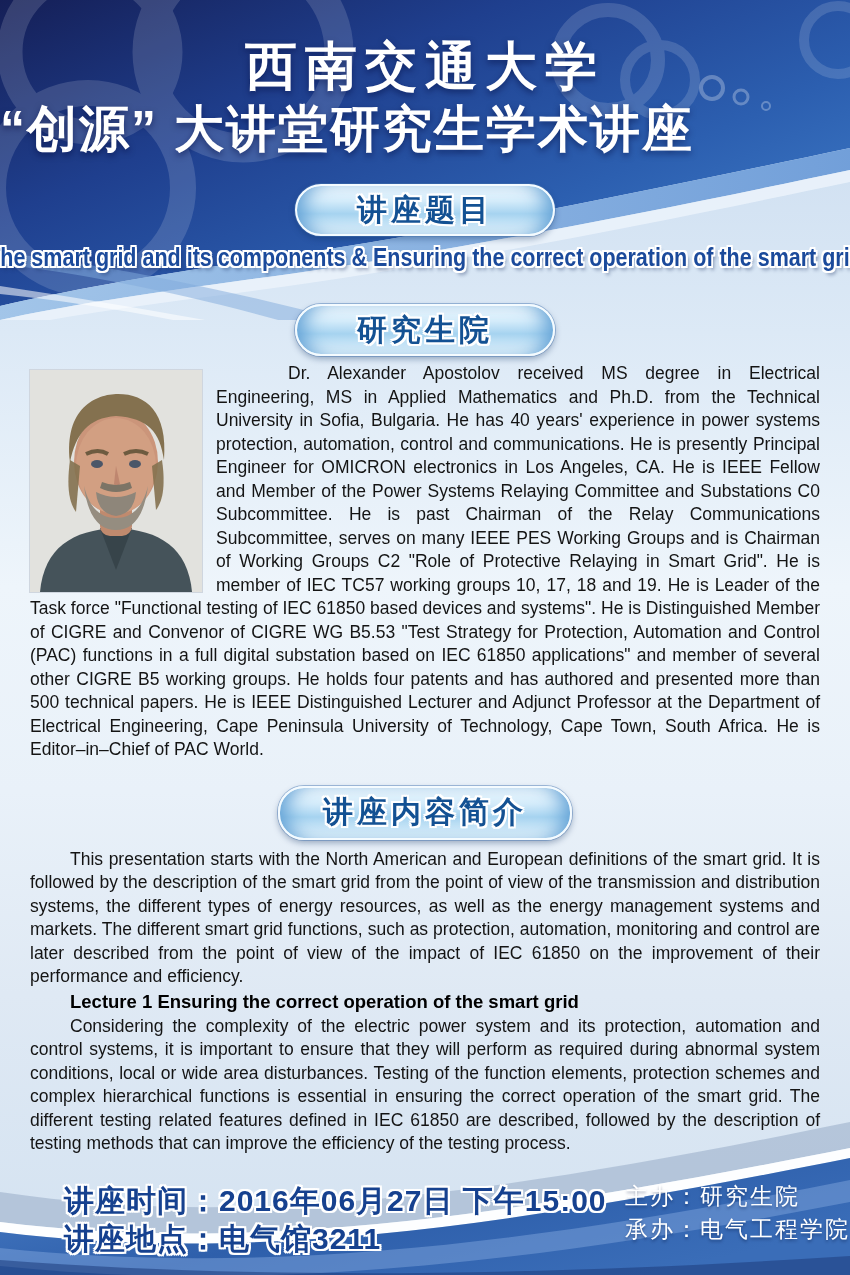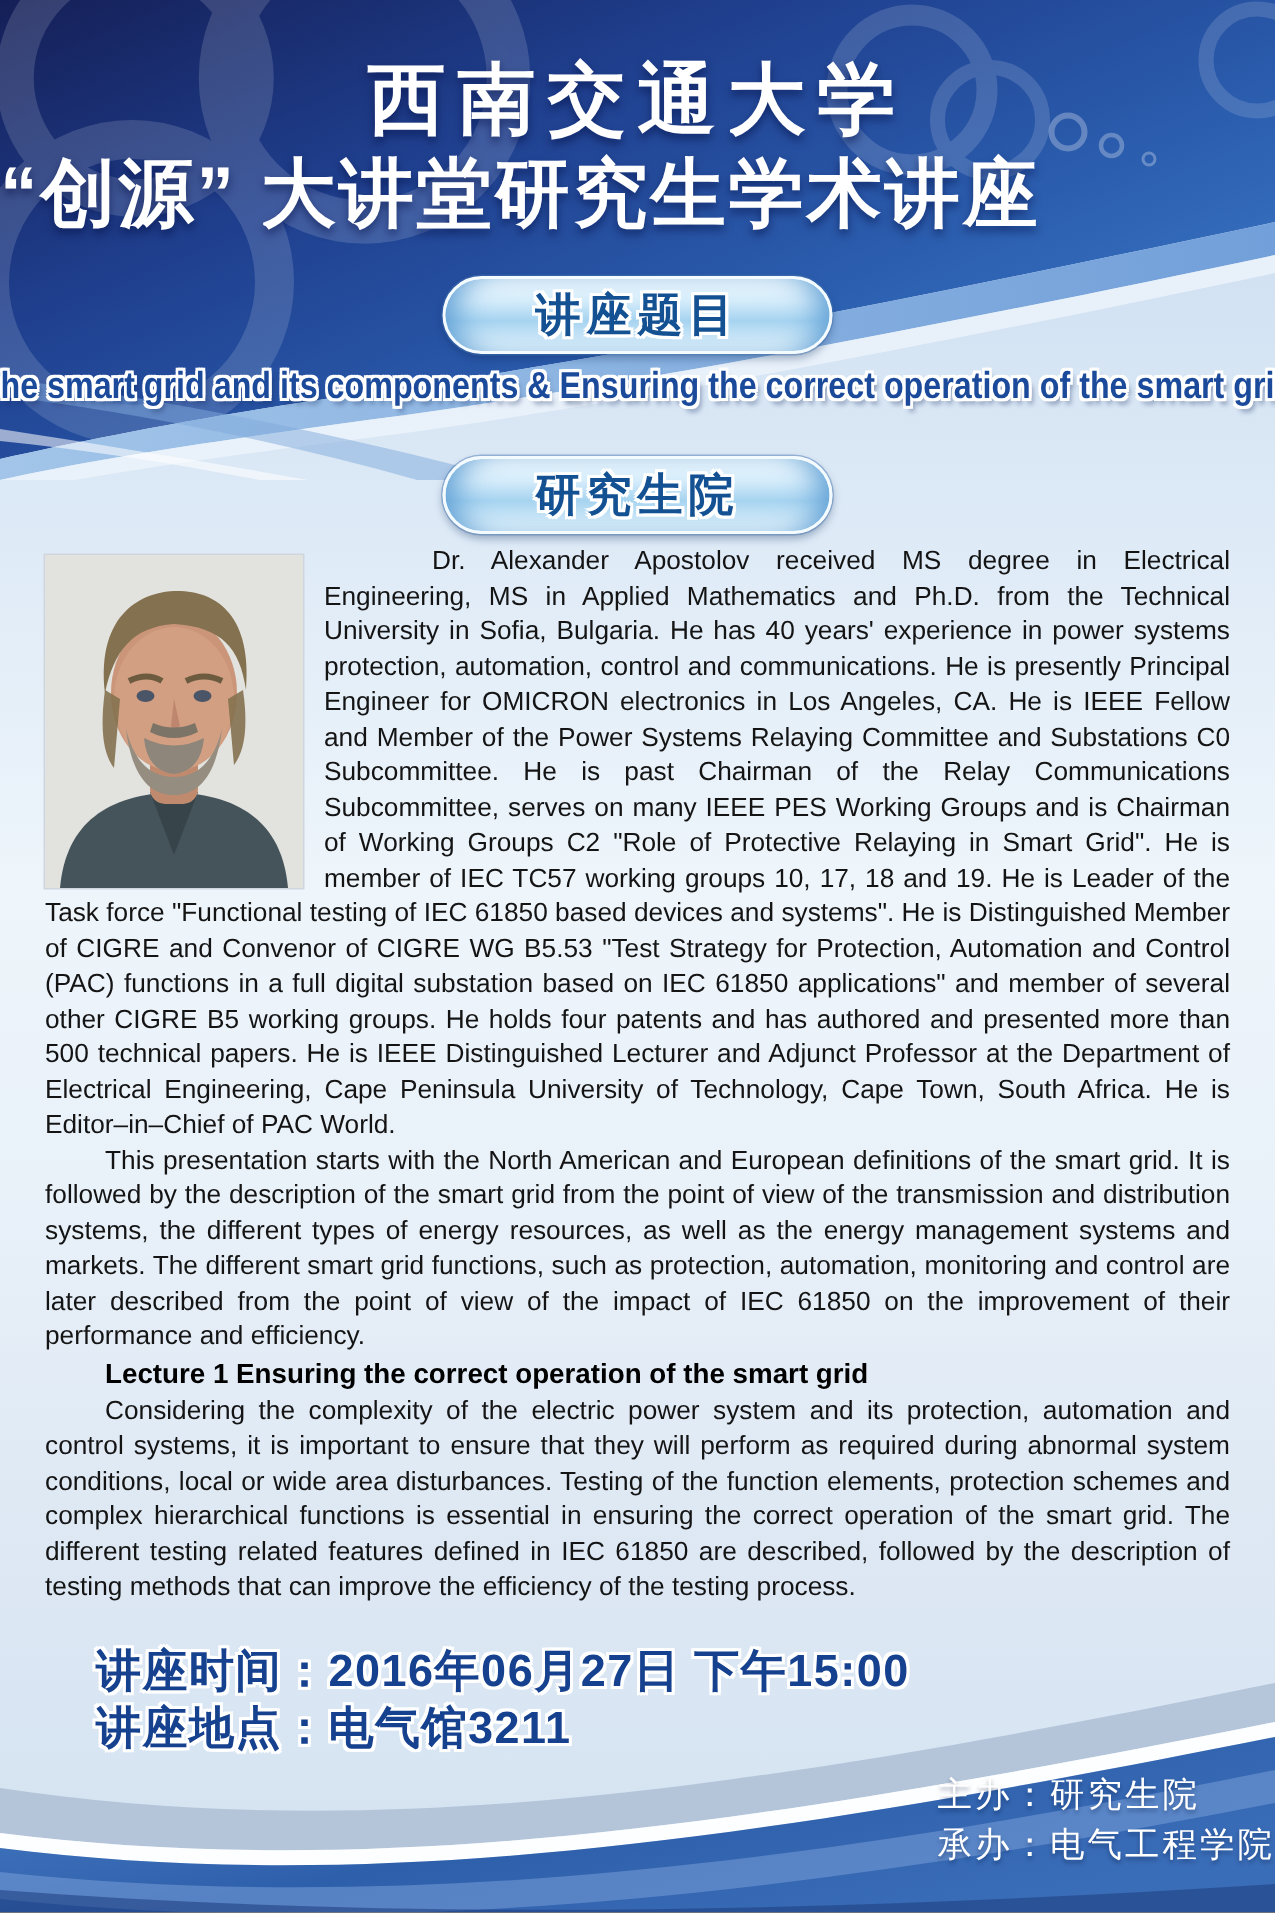--- a/index.html
+++ b/index.html
@@ -175,20 +175,23 @@
           <path d="M86,96 L84,114 Q86,118 90,114 Z" fill="#b9806a" opacity=".8"></path>
 
           <path d="M54,116 C58,148 70,160 86,160 C102,160 114,148 118,116 C112,140 100,148 86,148 C72,148 60,140 54,116 Z" fill="#958d80"></path>
           <path d="M66,122 Q86,132 106,122 Q104,144 86,146 Q68,144 66,122 Z" fill="#8e867a"></path>
           <path d="M70,118 Q86,126 102,118 L100,112 Q86,118 72,112 Z" fill="#7c7466"></path>
         </svg>
       </div>
       <p class="bio-text">Dr. Alexander Apostolov received MS degree in Electrical Engineering, MS in Applied Mathematics and Ph.D. from the Technical University in Sofia, Bulgaria. He has 40 years' experience in power systems protection, automation, control and communications. He is presently Principal Engineer for OMICRON electronics in Los Angeles, CA. He is IEEE Fellow and Member of the Power Systems Relaying Committee and Substations C0 Subcommittee. He is past Chairman of the Relay Communications Subcommittee, serves on many IEEE PES Working Groups and is Chairman of Working Groups C2 "Role of Protective Relaying in Smart Grid". He is member of IEC TC57 working groups 10, 17, 18 and 19. He is Leader of the Task force "Functional testing of IEC 61850 based devices and systems". He is Distinguished Member of CIGRE and Convenor of CIGRE WG B5.53 "Test Strategy for Protection, Automation and Control (PAC) functions in a full digital substation based on IEC 61850 applications" and member of several other CIGRE B5 working groups. He holds four patents and has authored and presented more than 500 technical papers. He is IEEE Distinguished Lecturer and Adjunct Professor at the Department of Electrical Engineering, Cape Peninsula University of Technology, Cape Town, South Africa. He is Editor–in–Chief of PAC World.</p>
     </div>
 
+    <div class="badge badge-content">
+      <span>讲座内容简介</span>
+    </div>
 
     <div class="lecture-block">
       <p class="lecture-text">This presentation starts with the North American and European definitions of the smart grid. It is followed by the description of the smart grid from the point of view of the transmission and distribution systems, the different types of energy resources, as well as the energy management systems and markets. The different smart grid functions, such as protection, automation, monitoring and control are later described from the point of view of the impact of IEC 61850 on the improvement of their performance and efficiency.</p>
       <p class="lecture-title">Lecture 1 Ensuring the correct operation of the smart grid</p>
       <p class="lecture-text">Considering the complexity of the electric power system and its protection, automation and control systems, it is important to ensure that they will perform as required during abnormal system conditions, local or wide area disturbances. Testing of the function elements, protection schemes and complex hierarchical functions is essential in ensuring the correct operation of the smart grid. The different testing related features defined in IEC 61850 are described, followed by the description of testing methods that can improve the efficiency of the testing process.</p>
     </div>
 
     <div class="when-block">
       <div class="when-line">
         <span>讲座时间：</span><span>2016年06月27日 下午15:00</span>

